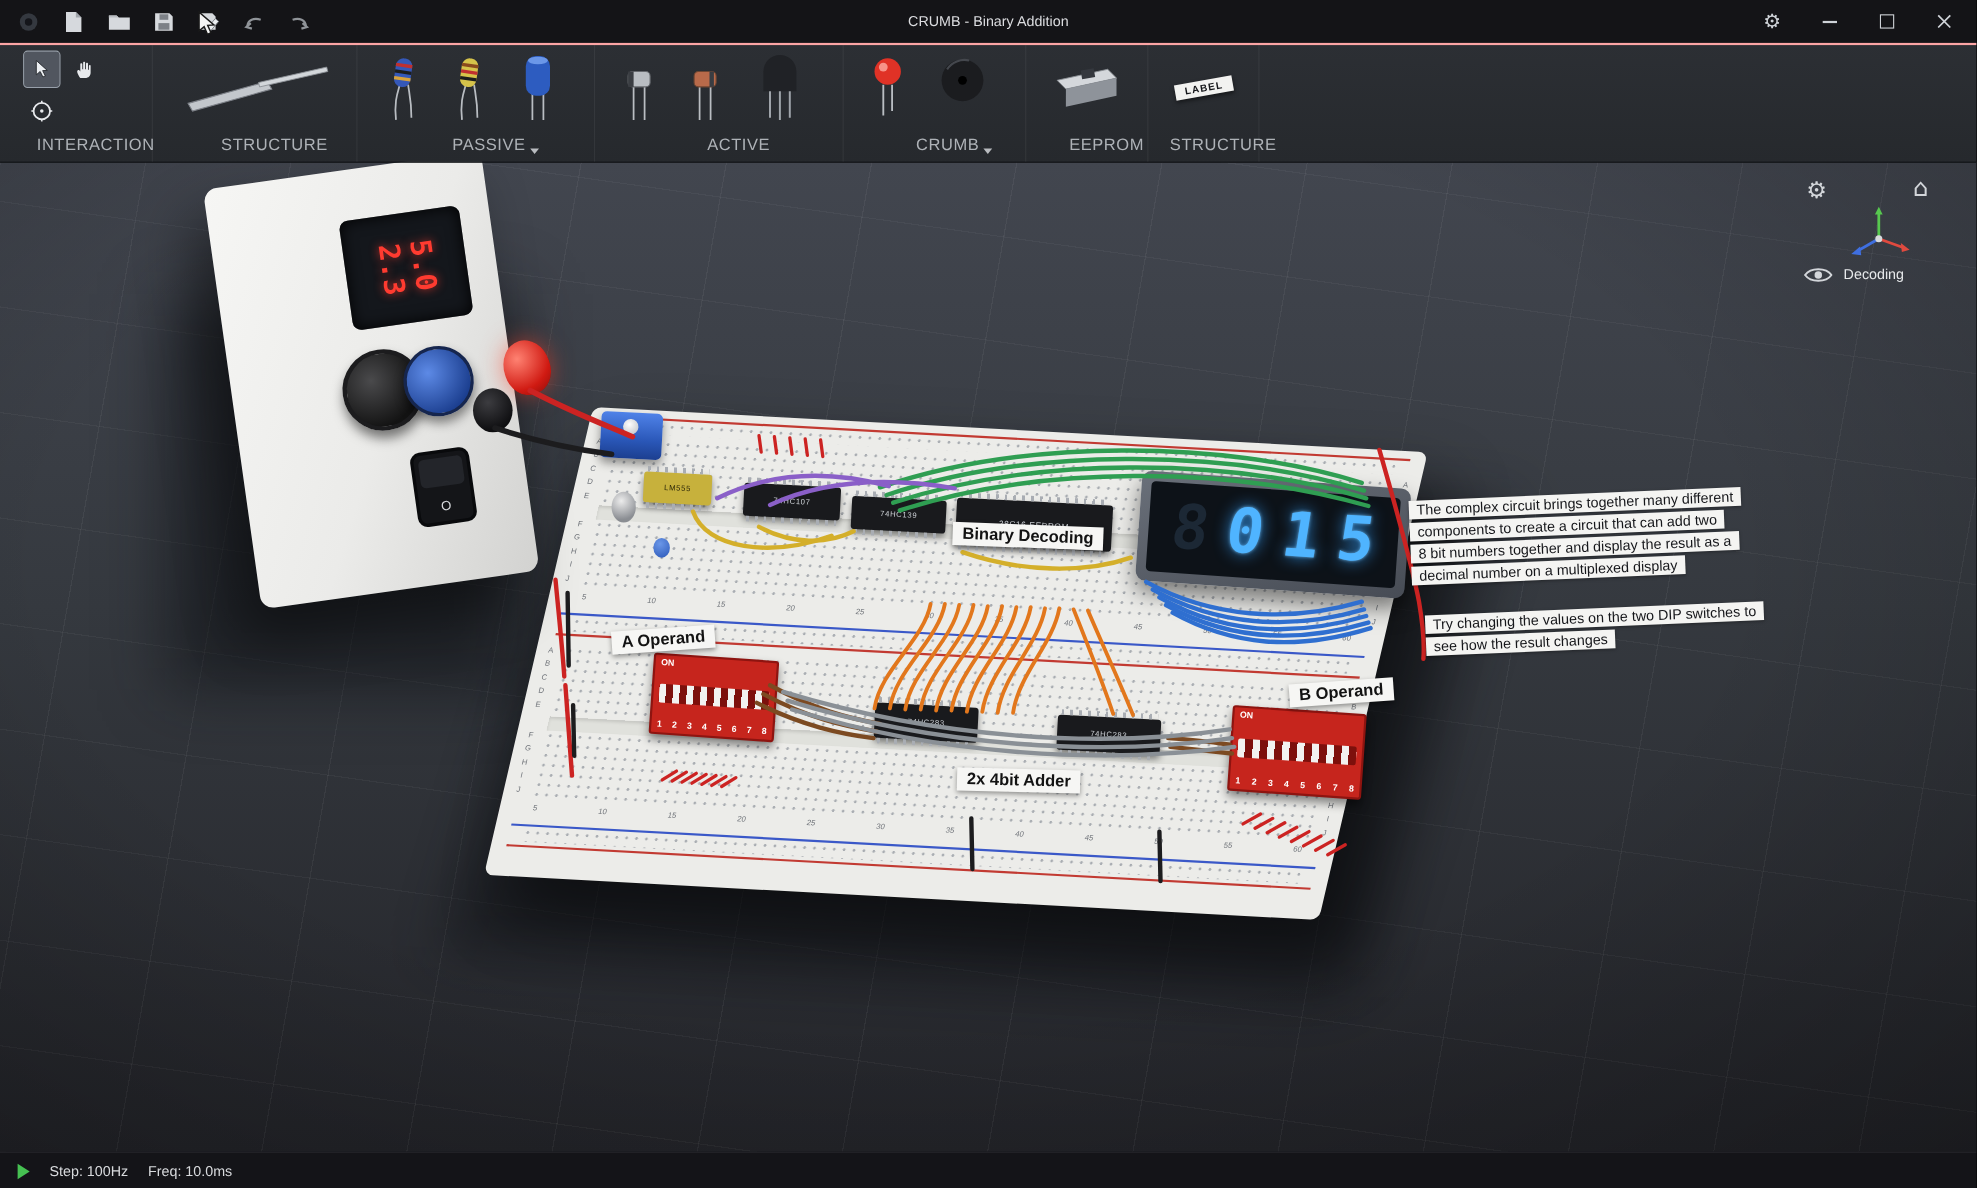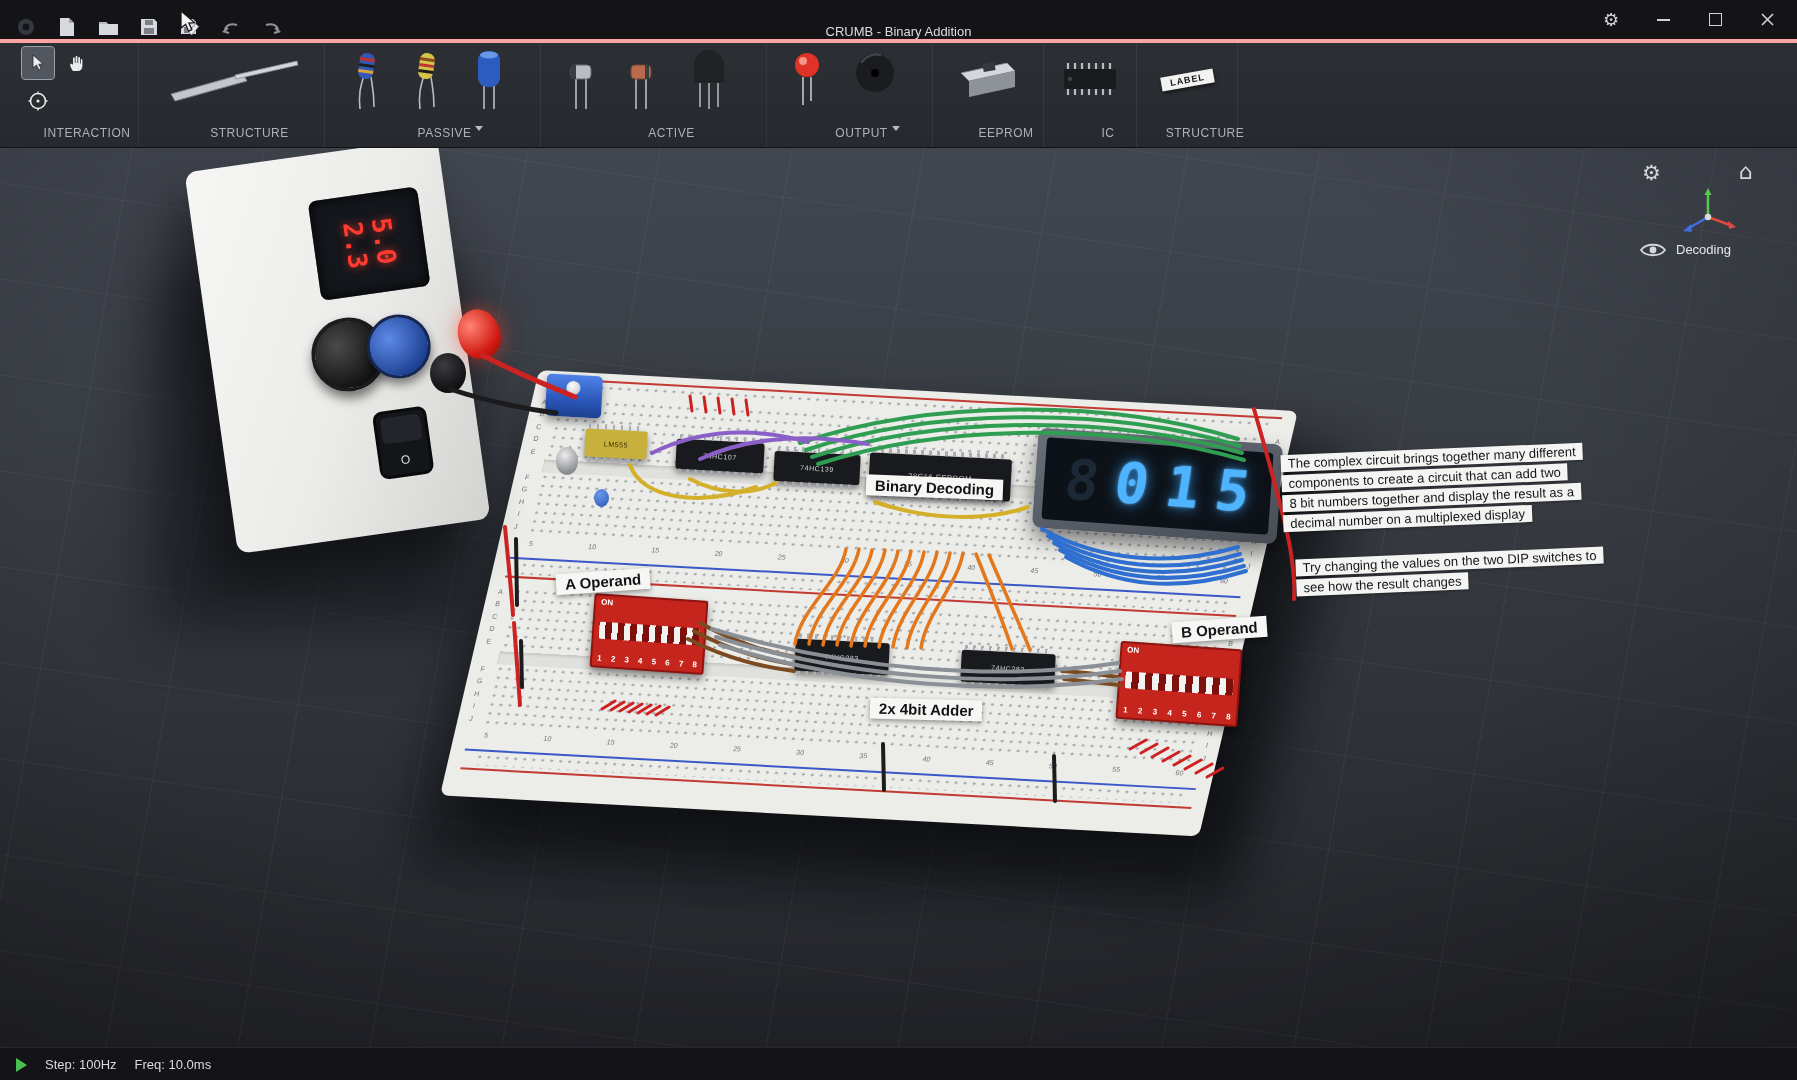--- a/index.html
+++ b/index.html
@@ -1,36 +1,36 @@
 <!DOCTYPE html>
 <html><head>
 <meta charset="utf-8">
 <style>
   html,body{margin:0;padding:0;background:#000;}
   .app{position:relative;width:1797px;height:1080px;overflow:hidden;background:#101114;
        font-family:"Liberation Sans","DejaVu Sans",sans-serif;-webkit-font-smoothing:antialiased;}
 
   
   .titlebar{position:absolute;top:0;left:0;right:0;height:39px;background:#141417;
-            display:flex;align-items:flex-end;border-bottom:4px solid #fca5a5;z-index:50;}
+            display:flex;align-items:center;border-bottom:2px solid #fca5a5;z-index:50;}
   .tb-left{display:flex;align-items:center;gap:17px;padding-left:14px;}
   .tb-ic{width:24px;height:24px;display:flex;align-items:center;justify-content:center;cursor:pointer;}
   .tb-title{position:absolute;left:0;right:0;text-align:center;color:#dcdde0;font-size:13px;pointer-events:none;}
   .tb-right{position:absolute;right:10px;top:0;height:39px;display:flex;align-items:center;gap:28px;padding-right:8px;}
   .win-min{width:13px;height:2px;background:#cfd3d8;}
   .win-max{width:11px;height:11px;border:1.6px solid #cfd3d8;}
   .gear-glyph{color:#cfd3d8;font-size:18px;line-height:1;font-family:"DejaVu Sans",sans-serif;}
 
   
   .toolbar{position:absolute;top:39px;left:0;right:0;height:108px;display:flex;
            background:linear-gradient(#2c2f34,#26292d);border-bottom:1px solid #101215;z-index:40;}
   .tg{position:relative;height:100%;border-right:1px solid rgba(255,255,255,0.06);flex:0 0 auto;}
   .tg.fill{flex:1 1 auto;border-right:none;}
   .tg-icons{position:absolute;top:4px;left:0;right:0;height:74px;display:flex;align-items:center;justify-content:center;gap:12px;}
-  .tg-label{position:absolute;bottom:7px;left:0;right:0;text-align:center;font-size:12px;color:#aeb2b7;letter-spacing:0.5px;display:flex;align-items:flex-start;justify-content:center;gap:4px;margin-left:36px;}
+  .tg-label{position:absolute;bottom:7px;left:0;right:0;text-align:center;font-size:15px;color:#aeb2b7;letter-spacing:0.5px;display:flex;align-items:flex-end;justify-content:center;gap:4px;margin-left:36px;}
   .caret{width:0;height:0;border-left:4px solid transparent;border-right:4px solid transparent;border-top:5px solid #b9bcc0;display:inline-block;}
   .tool-btn{position:absolute;width:32px;height:32px;display:flex;align-items:center;justify-content:center;border-radius:3px;cursor:pointer;}
   .tool-btn.selected{background:#51565f;outline:1px solid #98a0aa;}
   .comp-ic{cursor:pointer;}
   .label-tag{background:#f2f2f0;color:#15161a;font-size:9px;font-weight:700;letter-spacing:1px;
              padding:2px 9px;transform:rotate(-10deg);box-shadow:0 2px 4px rgba(0,0,0,0.5);cursor:pointer;}
 
   
   .viewport{position:absolute;top:147px;left:0;width:1797px;height:900px;overflow:hidden;
             background:linear-gradient(180deg,#42464f 0%,#35393f 45%,#232429 100%);}
@@ -312,54 +312,40 @@
             <path d="M28 34 V62 M36 34 V58" stroke="#b9bdc2" stroke-width="1.7" fill="none"></path>
           </g>
           <g>
             <circle cx="100" cy="30" r="19" fill="#1b1c1f"></circle>
             <circle cx="100" cy="30" r="4" fill="#000"></circle>
             <path d="M86 20 A19 19 0 0 1 106 12" stroke="#44474d" stroke-width="2" fill="none"></path>
           </g>
         </svg>
       </div>
       <span class="tg-label">
-          <span>OUTPUT</span>
+          <span>CRUMB</span>
           <i class="caret"></i>
         </span>
     </div>
 
     <div class="tg" style="width:110px">
       <div class="tg-icons">
         <svg width="90" height="74" viewBox="0 0 90 74">
           <g>
             <polygon points="18,30 64,20 72,28 26,38" fill="#d4d7db" stroke="#8a8e94" stroke-width="0.8"></polygon>
             <polygon points="26,38 72,28 72,44 26,54" fill="#8e939a"></polygon>
             <rect x="40" y="20" width="12" height="8" fill="#35383e" transform="rotate(-10 46 24)"></rect>
           </g>
         </svg>
       </div>
       <span class="tg-label">
           <span>EEPROM</span>
         </span>
     </div>
 
-    <div class="tg" style="width:92px">
-      <div class="tg-icons">
-        <svg width="80" height="74" viewBox="0 0 80 74">
-          <g>
-            <rect x="14" y="26" width="52" height="20" rx="2" fill="#1a1b1e"></rect>
-            <path d="M18 20 v6 M25 20 v6 M32 20 v6 M39 20 v6 M46 20 v6 M53 20 v6 M60 20 v6 M18 46 v6 M25 46 v6 M32 46 v6 M39 46 v6 M46 46 v6 M53 46 v6 M60 46 v6" stroke="#b9bdc2" stroke-width="2.2"></path>
-            <circle cx="20" cy="36" r="2" fill="#44474d"></circle>
-          </g>
-        </svg>
-      </div>
-      <span class="tg-label">
-          <span>IC</span>
-        </span>
-    </div>
 
     <div class="tg" style="width:100px">
       <div class="tg-icons">
         <div class="label-tag">LABEL</div>
       </div>
       <span class="tg-label">
           <span>STRUCTURE</span>
         </span>
     </div>
 

